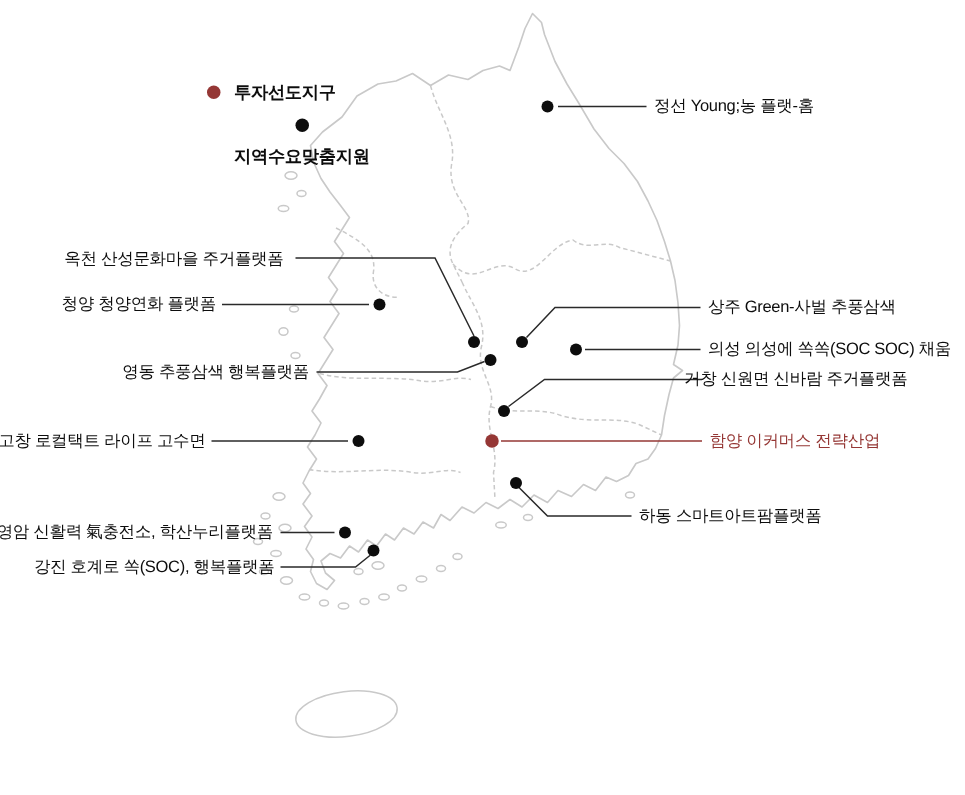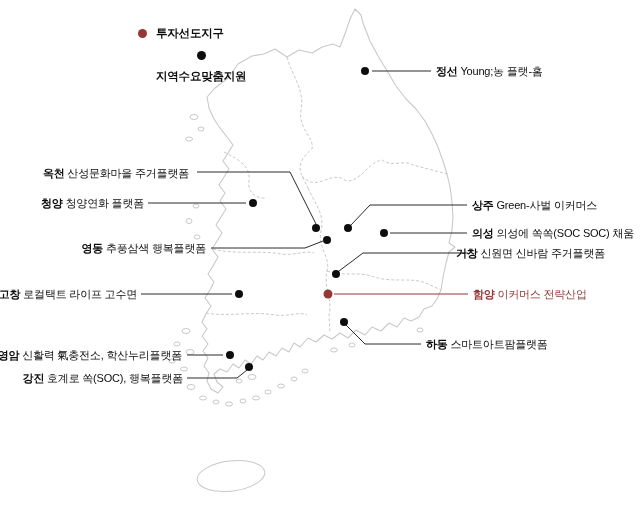--- a/index.html
+++ b/index.html
@@ -17,25 +17,25 @@
   .border{fill:none;stroke:var(--map);stroke-width:1;stroke-dasharray:3 2;}
   .island{fill:#fff;stroke:var(--map);stroke-width:1;}
   .leader{fill:none;stroke:#2a2a2a;stroke-width:1;}
   .leader.red{stroke:var(--red);}
   .dot{fill:#0d0d0d;}
   .dot.red{fill:var(--red);}
   .lbl{
     position:absolute;white-space:nowrap;color:var(--ink);
     font-size:11px;line-height:14px;font-weight:400;letter-spacing:-0.2px;
   }
-  .lbl b{font-weight:700;}
+  .lbl b{font-weight:400;}
   .lbl.red{color:var(--red);}
   .legend-row{
     position:absolute;display:flex;align-items:center;gap:9px;height:14px;
-    font-size:11.5px;font-weight:700;color:var(--ink);white-space:nowrap;letter-spacing:-0.2px;
+    font-size:11.5px;font-weight:700;color:var(--ink);white-space:nowrap;letter-spacing:-0.2px;margin-top:28px;
   }
   .legend-dot{width:9px;height:9px;border-radius:50%;background:#0d0d0d;flex:0 0 auto;}
   .legend-dot.red{background:var(--red);}
 </style>
 </head>
 <body>
 
 <div class="stage">
 
   <svg width="643" height="530" viewBox="0 0 643 530">
@@ -133,21 +133,21 @@
   </div>
   <div class="legend-row" style="left:156px;top:51px;flex-direction:column;">
     <span class="legend-dot"></span>
     <span>지역수요맞춤지원</span>
   </div>
 
   <div class="lbl" style="left:436px;top:64px;"><b>정선</b> <span>Young;농 플랫-홈</span></div>
   <div class="lbl" style="right:454px;top:166px;"><b>옥천</b> <span>산성문화마을 주거플랫폼</span></div>
   <div class="lbl" style="right:499px;top:196px;"><b>청양</b> <span>청양연화 플랫폼</span></div>
   <div class="lbl" style="right:437px;top:241px;"><b>영동</b> <span>추풍삼색 행복플랫폼</span></div>
-  <div class="lbl" style="left:472px;top:198px;"><b>상주</b> <span>Green-사벌 이커머스</span></div>
+  <div class="lbl" style="left:472px;top:198px;"><b>상주</b> <span>Green-사벌 추풍삼색</span></div>
   <div class="lbl" style="left:472px;top:226px;"><b>의성</b> <span>의성에 쏙쏙(SOC SOC) 채움</span></div>
   <div class="lbl" style="left:456px;top:246px;"><b>거창</b> <span>신원면 신바람 주거플랫폼</span></div>
   <div class="lbl red" style="left:473px;top:287px;"><b>함양</b> <span>이커머스 전략산업</span></div>
   <div class="lbl" style="right:506px;top:287px;padding-left:44px;"><b>고창</b> <span>로컬택트 라이프 고수면</span></div>
   <div class="lbl" style="left:426px;top:337px;"><b>하동</b> <span>스마트아트팜플랫폼</span></div>
   <div class="lbl" style="right:461px;top:348px;"><b>영암</b> <span>신활력 氣충전소, 학산누리플랫폼</span></div>
   <div class="lbl" style="right:460px;top:371px;"><b>강진</b> <span>호계로 쏙(SOC), 행복플랫폼</span></div>
 
 </div>
 

